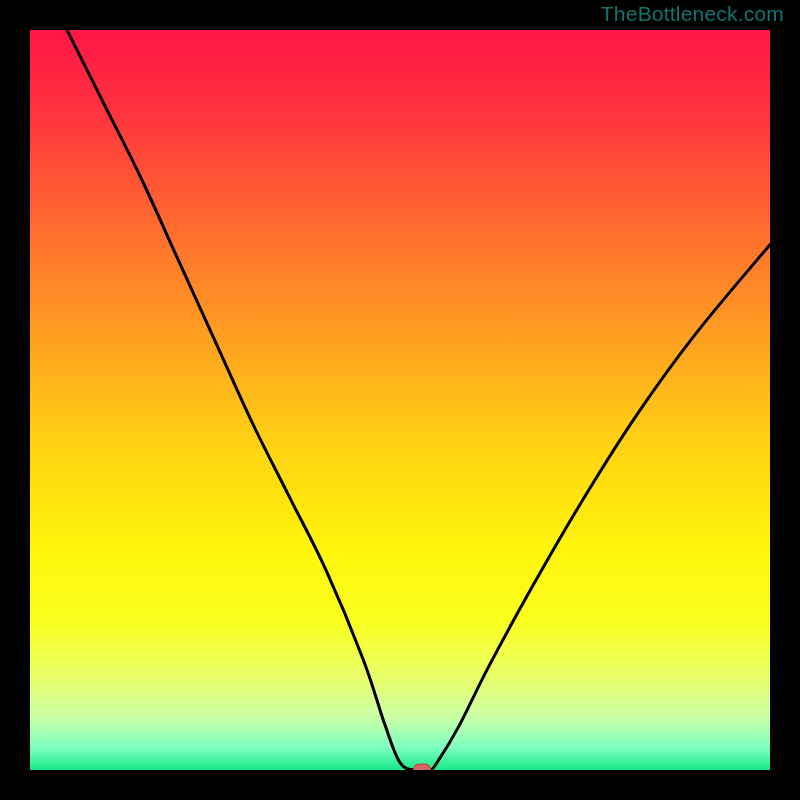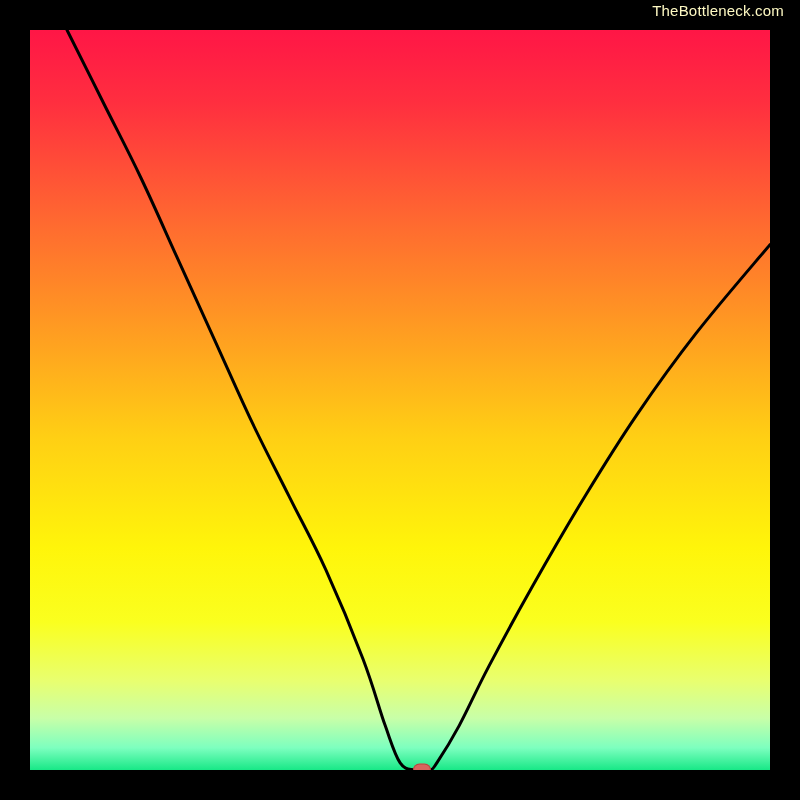--- a/index.html
+++ b/index.html
@@ -14,23 +14,23 @@
   .frame {
     position: relative;
     width: 800px;
     height: 800px;
     background: #000;
   }
   .watermark {
     position: absolute;
     top: 2px;
     right: 16px;
-    font-size: 15px;
+    font-size: 21px;
     font-weight: 500;
-    color: #fef9c3;
+    color: #0f766e;
     letter-spacing: 0.2px;
   }
   .plot-area {
     position: absolute;
     left: 30px;
     top: 30px;
     width: 740px;
     height: 740px;
     overflow: hidden;
   }

